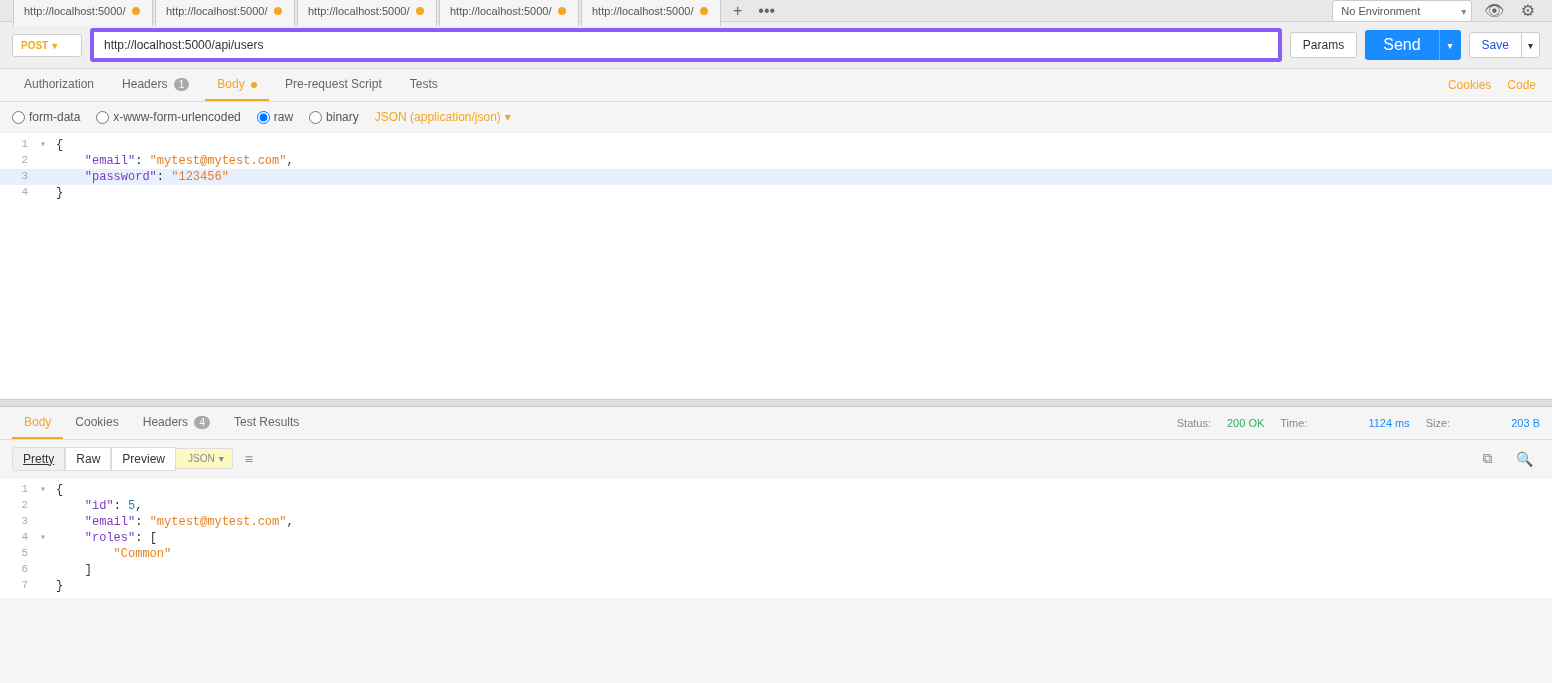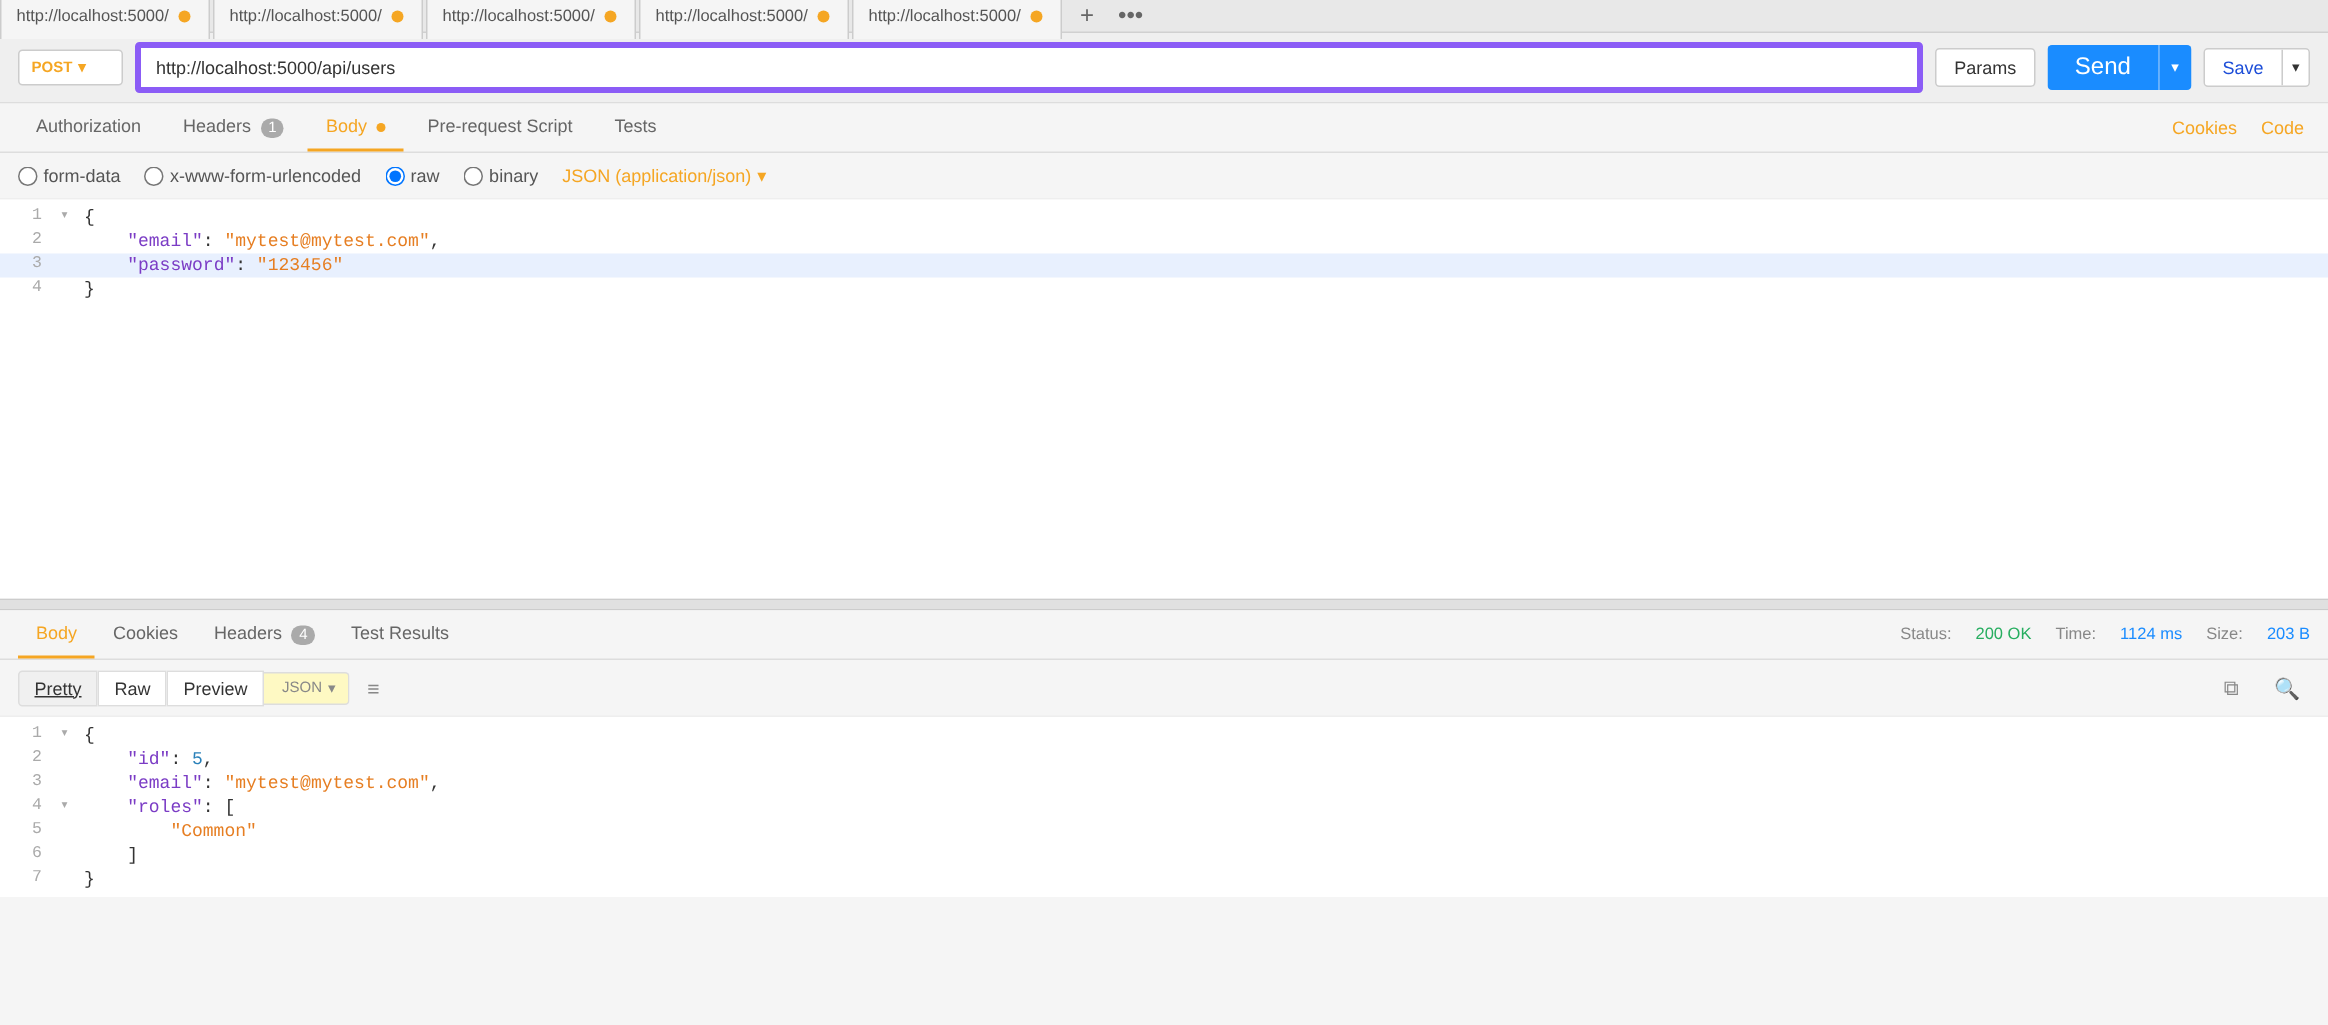--- a/index.html
+++ b/index.html
@@ -4,21 +4,21 @@
   <style>
     * { box-sizing: border-box; margin: 0; padding: 0; }
     body { font-family: -apple-system, BlinkMacSystemFont, 'Segoe UI', sans-serif; font-size: 12px; background: #f5f5f5; color: #333; height: 683px; overflow: hidden; }
 
     
     .tab-bar {
       display: flex;
       align-items: center;
       background: #e8e8e8;
       height: 22px;
-      padding: 0 0;
+      padding: 0 13px;
       border-bottom: 1px solid #d0d0d0;
     }
     .browser-tab {
       display: flex;
       align-items: center;
       background: #f5f5f5;
       border: 1px solid #ccc;
       border-bottom: none;
       border-radius: 4px 4px 0 0;
       padding: 0 10px;
@@ -350,21 +350,21 @@
       padding: 1px 5px;
       margin-left: 3px;
     }
     .response-meta {
       margin-left: auto;
       display: flex;
       gap: 16px;
       font-size: 11px;
       color: #888;
     }
-    .response-meta .value { color: #1a8cff; }
+    .response-meta .value { color: #1a8cff; margin-left: 45px; }
     .response-meta .ok { color: #27ae60; }
 
     
     .response-view-bar {
       display: flex;
       align-items: center;
       padding: 6px 12px;
       background: #f5f5f5;
       border-bottom: 1px solid #eee;
       gap: 0;
@@ -437,20 +437,29 @@
       </div>
       <div class="browser-tab">
         <span>http://localhost:5000/</span>
         <span class="dot"></span>
       </div>
     </div>
   <div class="tab-actions">
     <button>+</button>
     <button>•••</button>
   </div>
+  <div class="env-area">
+    <div class="env-select-wrap">
+      <select class="env-select">
+        <option>No Environment</option>
+      </select>
+    </div>
+    <button class="icon-btn">👁</button>
+    <button class="icon-btn">⚙</button>
+  </div>
 </div>
 
 <div class="url-bar">
   <div class="method-select">
     <span>POST</span>
     <span>▾</span>
   </div>
   <input class="url-input" type="text" value="http://localhost:5000/api/users" style="">
   <button class="params-btn">Params</button>
   <div class="send-btn-group">

